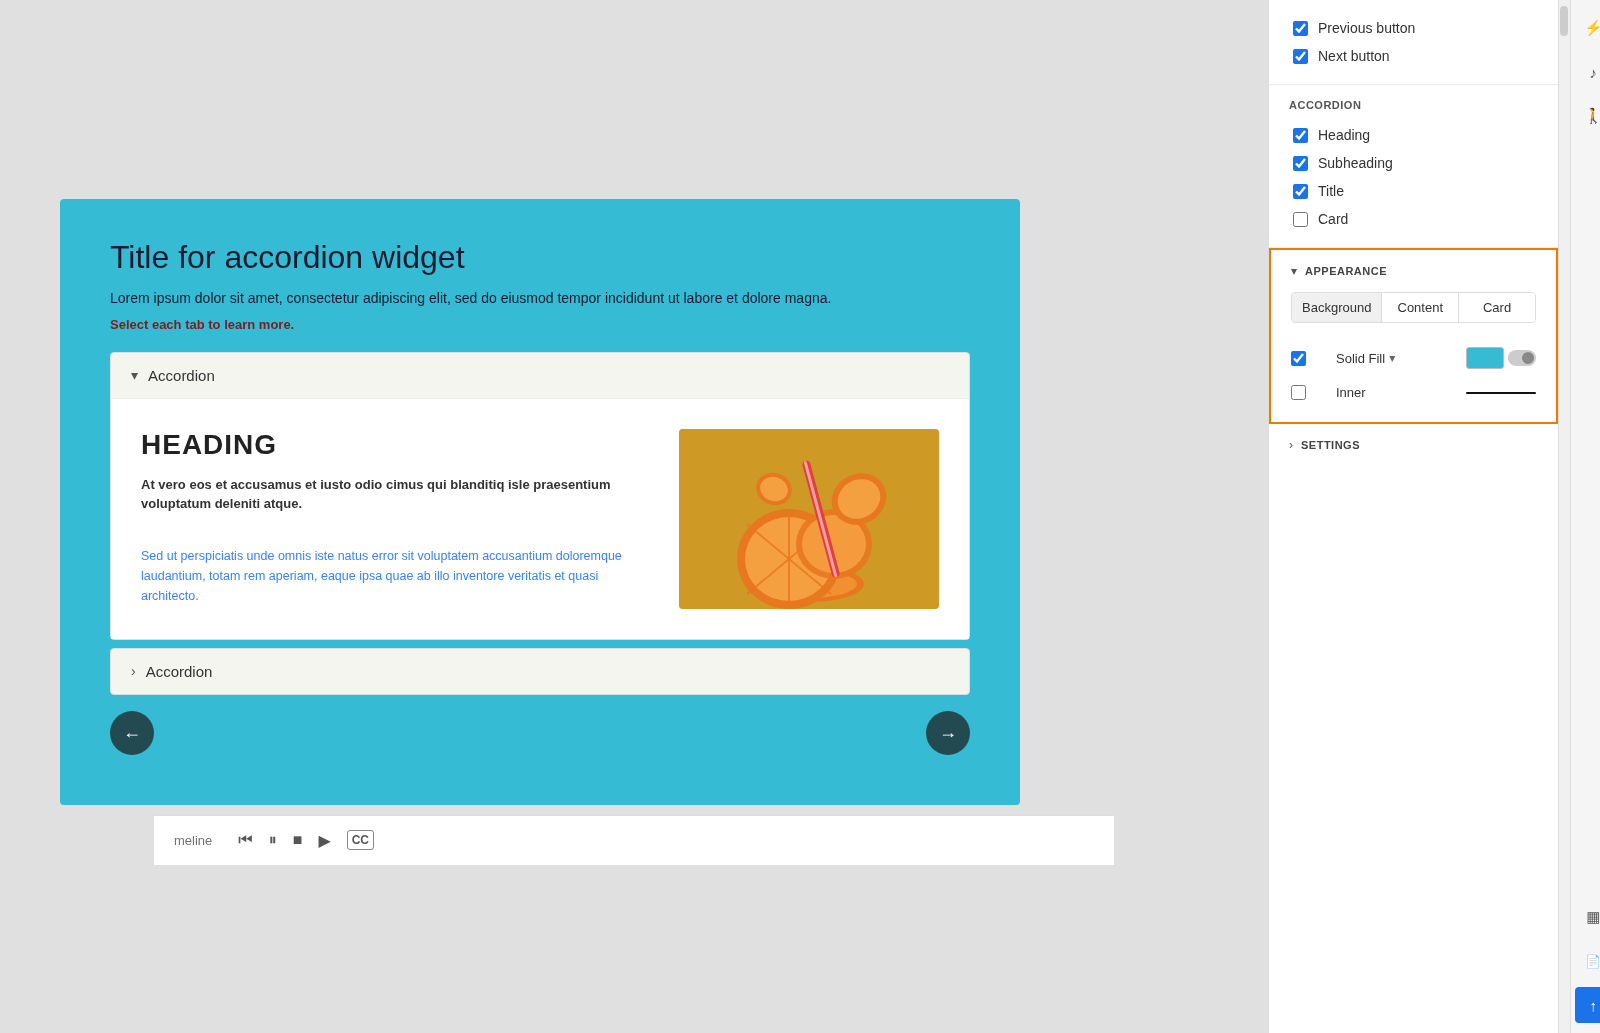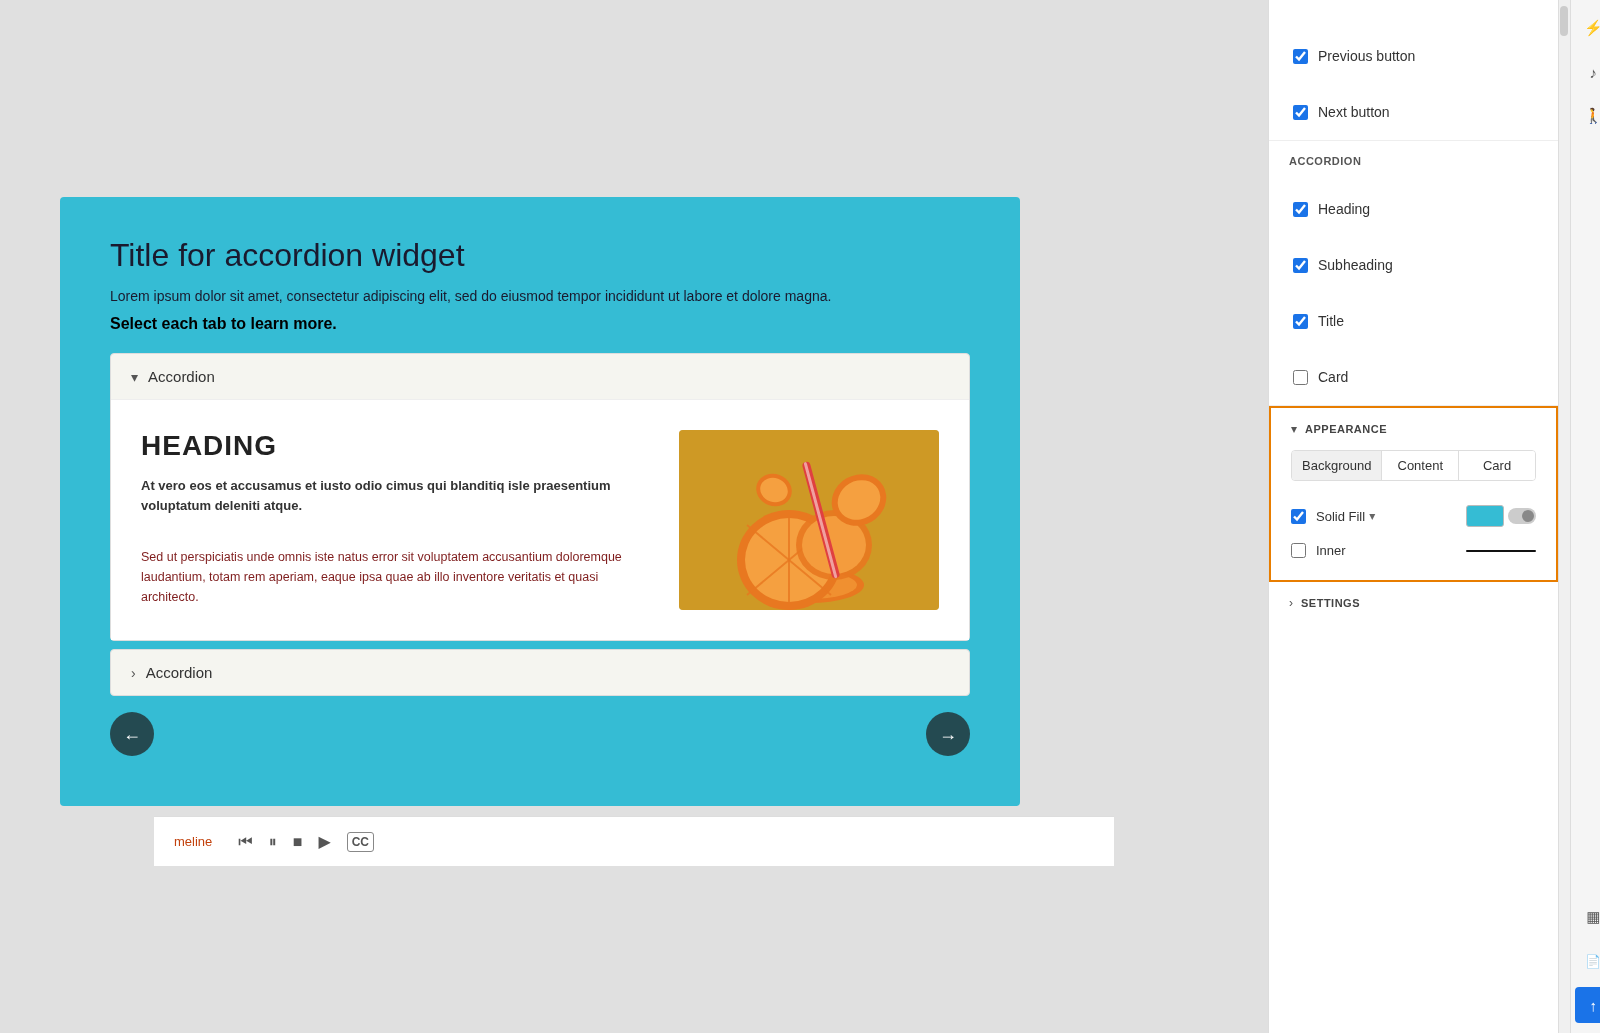--- a/index.html
+++ b/index.html
@@ -29,23 +29,23 @@
     }
 
     .widget-description {
       font-size: 14px;
       color: #1a1a2e;
       margin-bottom: 8px;
       line-height: 1.5;
     }
 
     .widget-instruction {
-      font-size: 16px;
+      font-size: 13px;
       font-weight: 700;
-      color: #000000;
+      color: #7f1d1d;
       margin-bottom: 20px;
     }
 
     
     .accordion-item {
       background: #f5f5f0;
       border: 1px solid #ddd;
       border-radius: 4px;
       margin-bottom: 8px;
     }
@@ -91,21 +91,21 @@
     .accordion-subtext {
       font-size: 13px;
       color: #333;
       font-weight: 700;
       line-height: 1.5;
       margin-bottom: 32px;
     }
 
     .accordion-body {
       font-size: 12.5px;
-      color: #7f1d1d;
+      color: #3b82f6;
       line-height: 1.6;
     }
 
     .timeline-controls {
       display: flex;
       gap: 16px;
       align-items: center;
       margin-left: 10px;
     }
 
@@ -129,21 +129,20 @@
       letter-spacing: 0.5px;
       text-transform: uppercase;
       margin-bottom: 10px;
     }
 
     .checkbox-row {
       display: flex;
       align-items: center;
       gap: 10px;
       padding: 6px 4px;
-      margin-top: 28px;
     }
 
     .checkbox-row input[type="checkbox"] {
       width: 15px;
       height: 15px;
       accent-color: #1a73e8;
       cursor: pointer;
     }
 
     .checkbox-label {
@@ -220,20 +219,21 @@
       accent-color: #1a73e8;
     }
 
     .appearance-label {
       font-size: 13px;
       color: #333;
       flex: 1;
       display: flex;
       align-items: center;
       gap: 4px;
+      margin-left: 20px;
     }
 
     .color-toggle-wrap {
       display: flex;
       align-items: center;
       gap: 4px;
     }
 
     .color-swatch {
       width: 38px;
@@ -348,21 +348,21 @@
       border-top: 1px solid #ddd;
       height: 50px;
       display: flex;
       align-items: center;
       padding: 0 20px;
       gap: 16px;
     }
 
     .timeline-label {
       font-size: 13px;
-      color: #c2410c;
+      color: #737373;
     }
 
     .nav-buttons-row {
       display: flex;
       justify-content: space-between;
       width: 100%;
       margin-top: 16px;
     }
 
     .nav-circle-btn {

